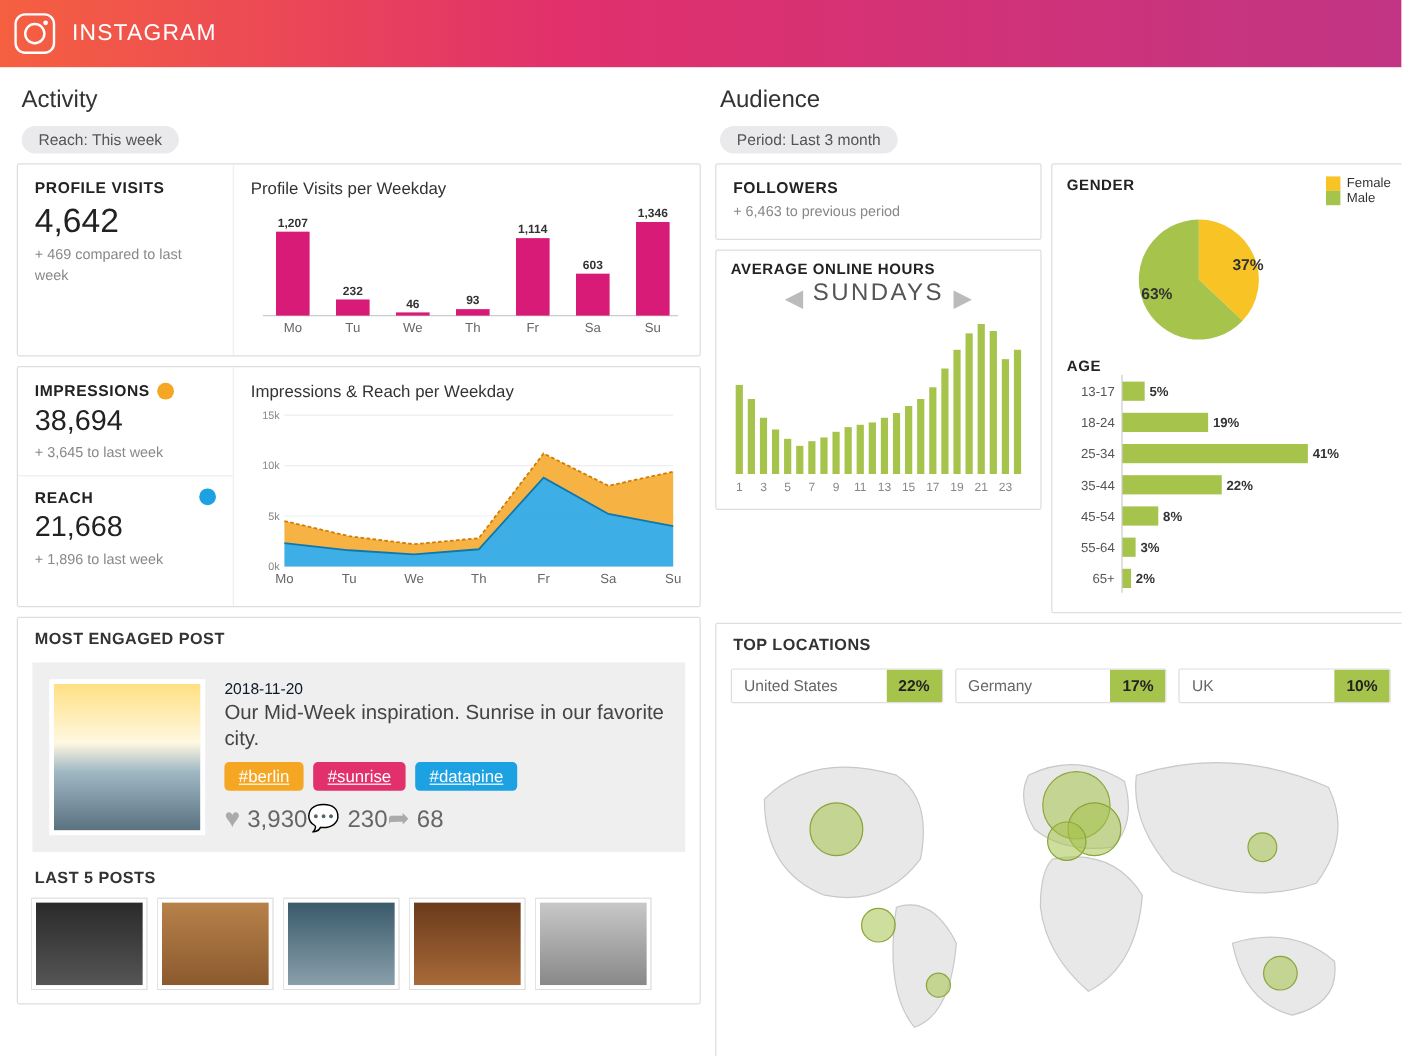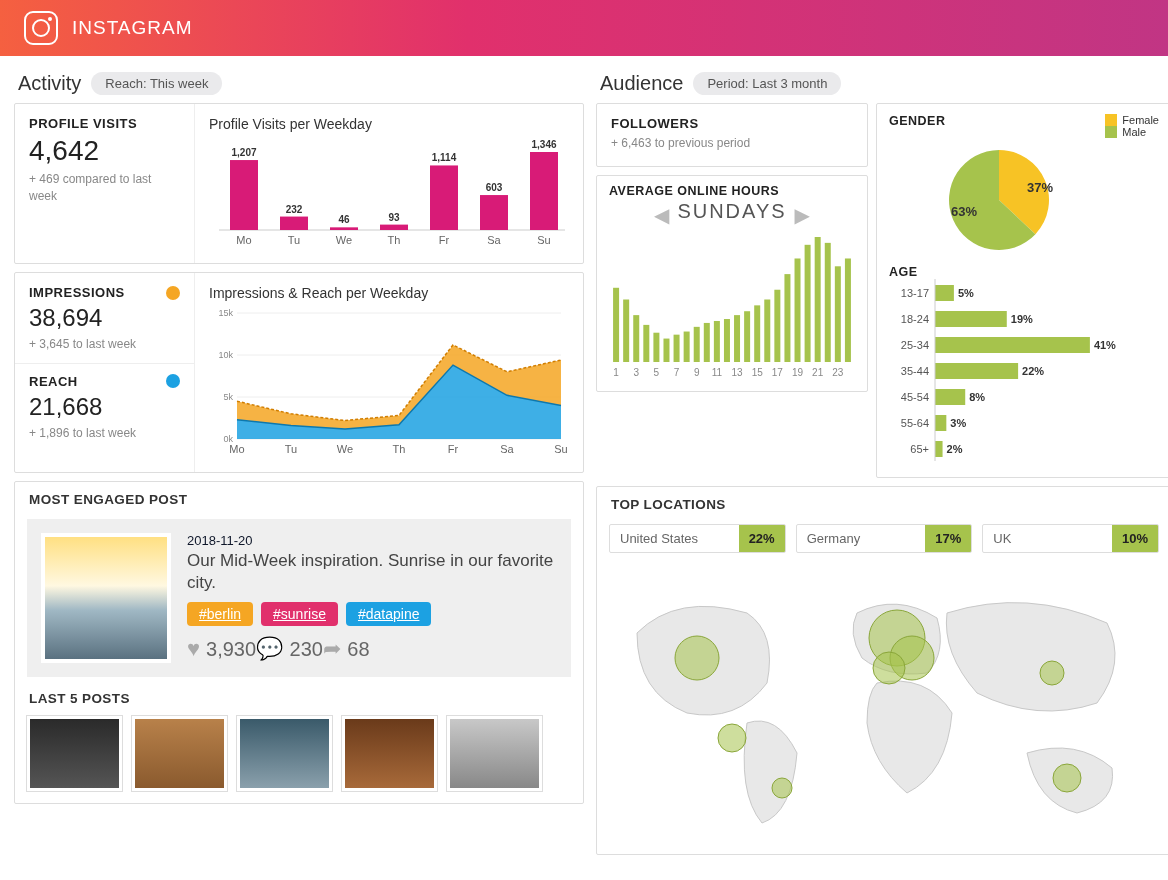--- a/index.html
+++ b/index.html
@@ -10,21 +10,21 @@
   height: 880px;
   overflow: hidden;
   font-size: 13px;
   color: #333;
 }
 .header {
   background: linear-gradient(90deg, #f56040 0%, #e1306c 40%, #c13584 100%);
   height: 56px;
   display: flex;
   align-items: center;
-  padding: 0 24px;
+  padding: 0 12px;
   gap: 14px;
 }
 .header .logo {
   width: 34px; height: 34px;
   border: 2.5px solid #fff;
   border-radius: 9px;
   position: relative;
 }
 .header .logo::before {
   content: "";
@@ -37,21 +37,21 @@
   content: "";
   position: absolute;
   top: 4px; right: 4px;
   width: 4px; height: 4px;
   background: #fff;
   border-radius: 50%;
 }
 .header .title { color: #fff; font-size: 19px; font-weight: 500; letter-spacing: 1px;}
 .page { padding: 8px 14px; display: flex; gap: 12px; }
 .col { flex: 1; }
-.section-head { display: flex; align-items: flex-start; gap: 10px; margin: 8px 4px; }
+.section-head { display: flex; align-items: flex-start; gap: 10px; margin: 8px 4px; flex-direction: column; }
 .section-title { font-size: 20px; font-weight: 300;}
 .pill {
   background: #eaeaec;
   border-radius: 13px;
   padding: 4px 14px;
   font-size: 13px;
   color: #555;
 }
 .card {
   border: 1px solid #ddd;
@@ -140,21 +140,21 @@
             <text x="285" y="106" text-anchor="middle" font-size="11" fill="#666">Sa</text>
             <rect x="321" y="14" width="28" height="78" fill="#d81b77"></rect>
             <text x="335" y="10" text-anchor="middle" font-size="10" fill="#333" font-weight="600">1,346</text>
             <text x="335" y="106" text-anchor="middle" font-size="11" fill="#666">Su</text>
           </svg>
       </div>
     </div>
 
     <div class="card row" style="margin-bottom:8px;">
       <div class="block" style="width:180px">
-        <div style="display:flex;justify-content:space-between;align-items:center">
+        <div style="display:flex;align-items:center">
           <span class="kpi-label">IMPRESSIONS</span>
           <span class="dot" style="background:#f5a623"></span>
         </div>
         <div class="kpi-value" style="font-size:24px">38,694</div>
         <div class="kpi-sub">+ 3,645 to last week</div>
         <hr style="border:none;border-top:1px solid #eee;margin:10px -14px;">
         <div style="display:flex;justify-content:space-between;align-items:center">
           <span class="kpi-label">REACH</span>
           <span class="dot" style="background:#1ca1e2"></span>
         </div>

